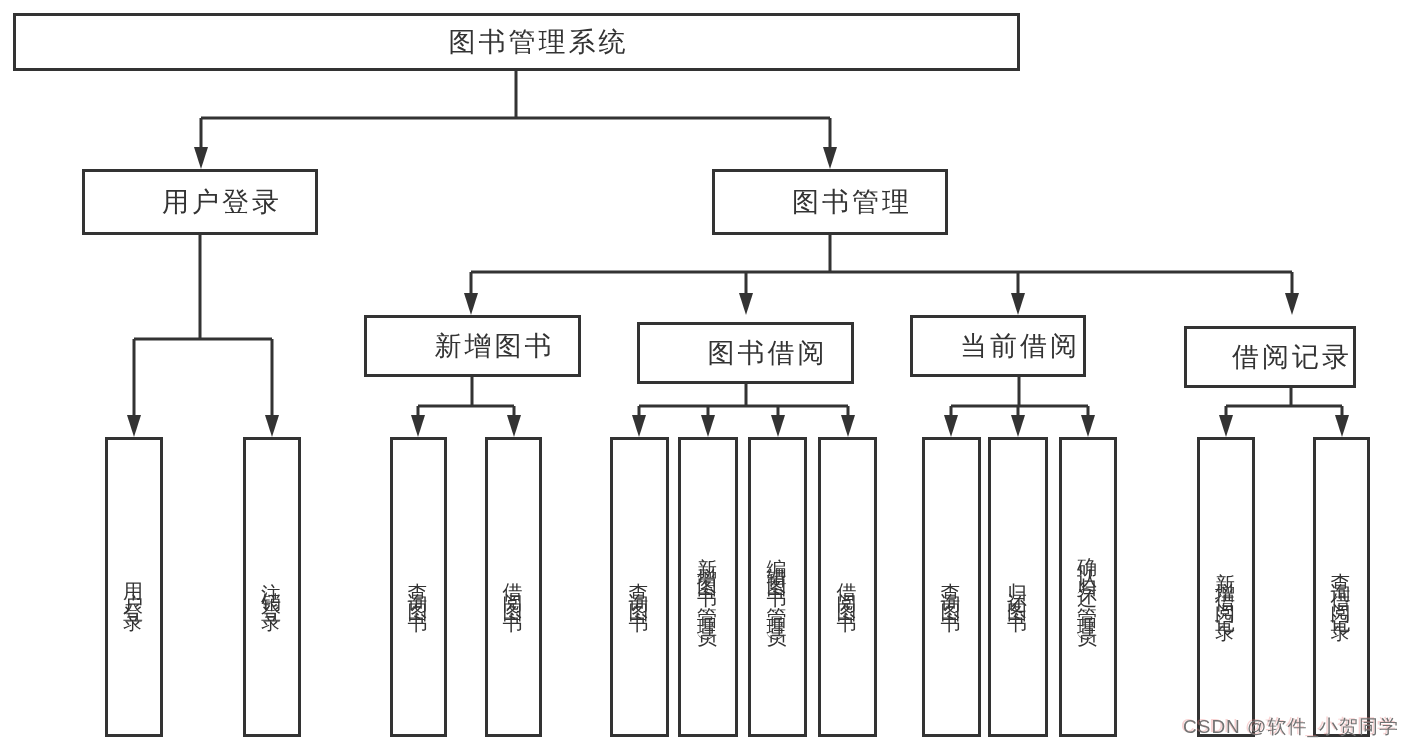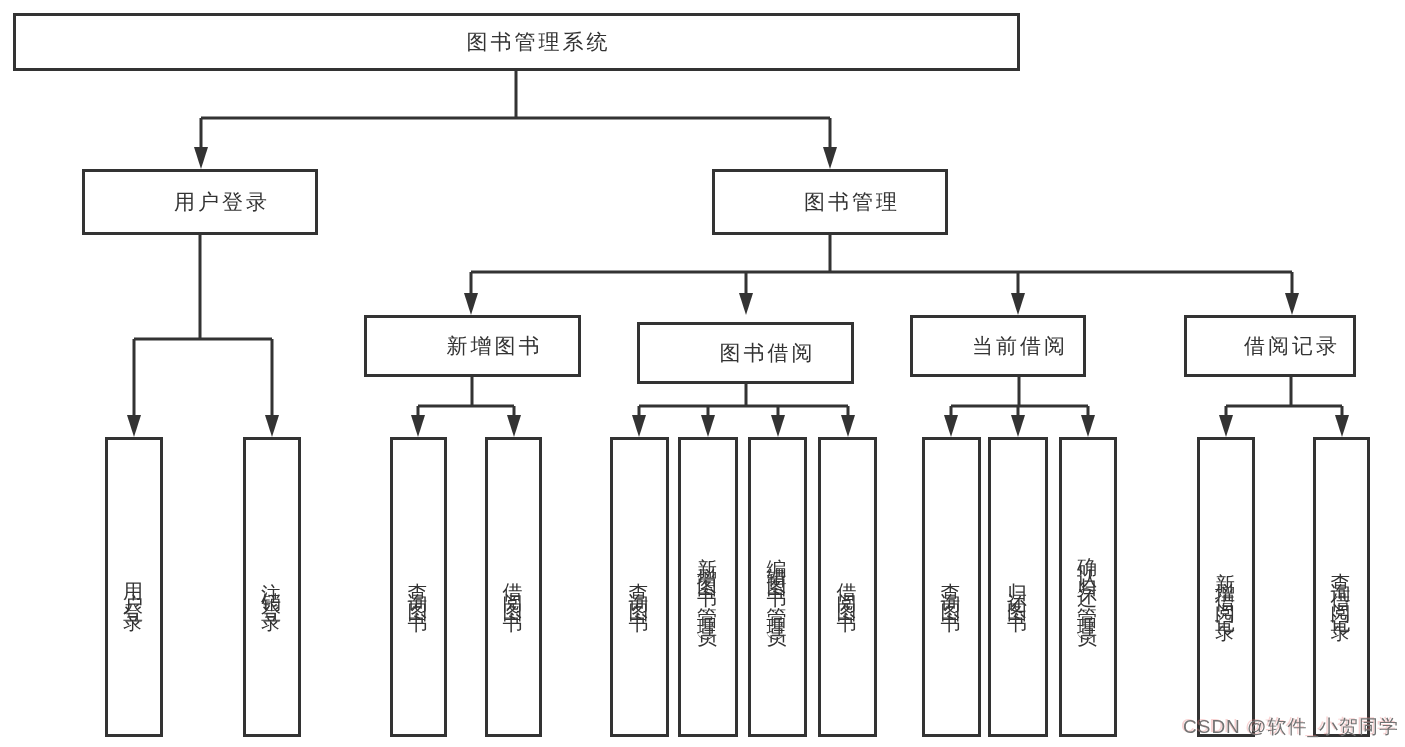--- a/index.html
+++ b/index.html
@@ -7,21 +7,21 @@
     position:relative;width:1405px;height:747px;background:#ffffff;
     font-family:"Liberation Sans","DejaVu Sans",sans-serif;overflow:hidden;
   }
   .edges{position:absolute;left:0;top:0;width:1405px;height:747px;pointer-events:none;}
   .edges path{stroke:#333333;stroke-width:3;fill:none;}
   .edges polygon{fill:#333333;stroke:none;}
   .node{
     position:absolute;box-sizing:border-box;border:3px solid #333333;background:#ffffff;
     color:#333333;display:flex;align-items:center;justify-content:center;
   }
-  .node.h{font-size:21px;letter-spacing:3px;white-space:nowrap;padding-left:44px;}
+  .node.h{font-size:27px;letter-spacing:3px;white-space:nowrap;padding-left:44px;}
   .node.v{writing-mode:vertical-rl;text-orientation:mixed;font-size:20px;letter-spacing:10px;}
   .watermark{
     position:absolute;left:1183px;top:714px;font-size:19px;color:#737373;
     letter-spacing:1px;white-space:nowrap;
     text-shadow:-2px -1px 0 rgba(235,130,130,0.35);
   }
 </style>
 </head>
 <body>
 
@@ -71,21 +71,21 @@
   </svg>
 
   <div class="node h" style="left:13px;top:13px;width:1007px;height:58px">图书管理系统</div>
 
   <div class="node h" style="left:82px;top:169px;width:236px;height:66px">用户登录</div>
   <div class="node h" style="left:712px;top:169px;width:236px;height:66px">图书管理</div>
 
   <div class="node h" style="left:364px;top:315px;width:217px;height:62px">新增图书</div>
   <div class="node h" style="left:637px;top:322px;width:217px;height:62px">图书借阅</div>
   <div class="node h" style="left:910px;top:315px;width:176px;height:62px">当前借阅</div>
-  <div class="node h" style="left:1184px;top:315px;width:172px;height:62px">借阅记录</div>
+  <div class="node h" style="left:1184px;top:326px;width:172px;height:62px">借阅记录</div>
 
   <div class="node v" style="left:105px;top:437px;width:58px;height:300px">用户登录</div>
   <div class="node v" style="left:243px;top:437px;width:58px;height:300px">注销登录</div>
 
   <div class="node v" style="left:390px;top:437px;width:57px;height:300px">查询图书</div>
   <div class="node v" style="left:485px;top:437px;width:57px;height:300px">借阅图书</div>
 
   <div class="node v" style="left:610px;top:437px;width:59px;height:300px">查询图书</div>
   <div class="node v" style="left:678px;top:437px;width:60px;height:300px">新增图书（管理员）</div>
   <div class="node v" style="left:748px;top:437px;width:59px;height:300px">编辑图书（管理员）</div>

